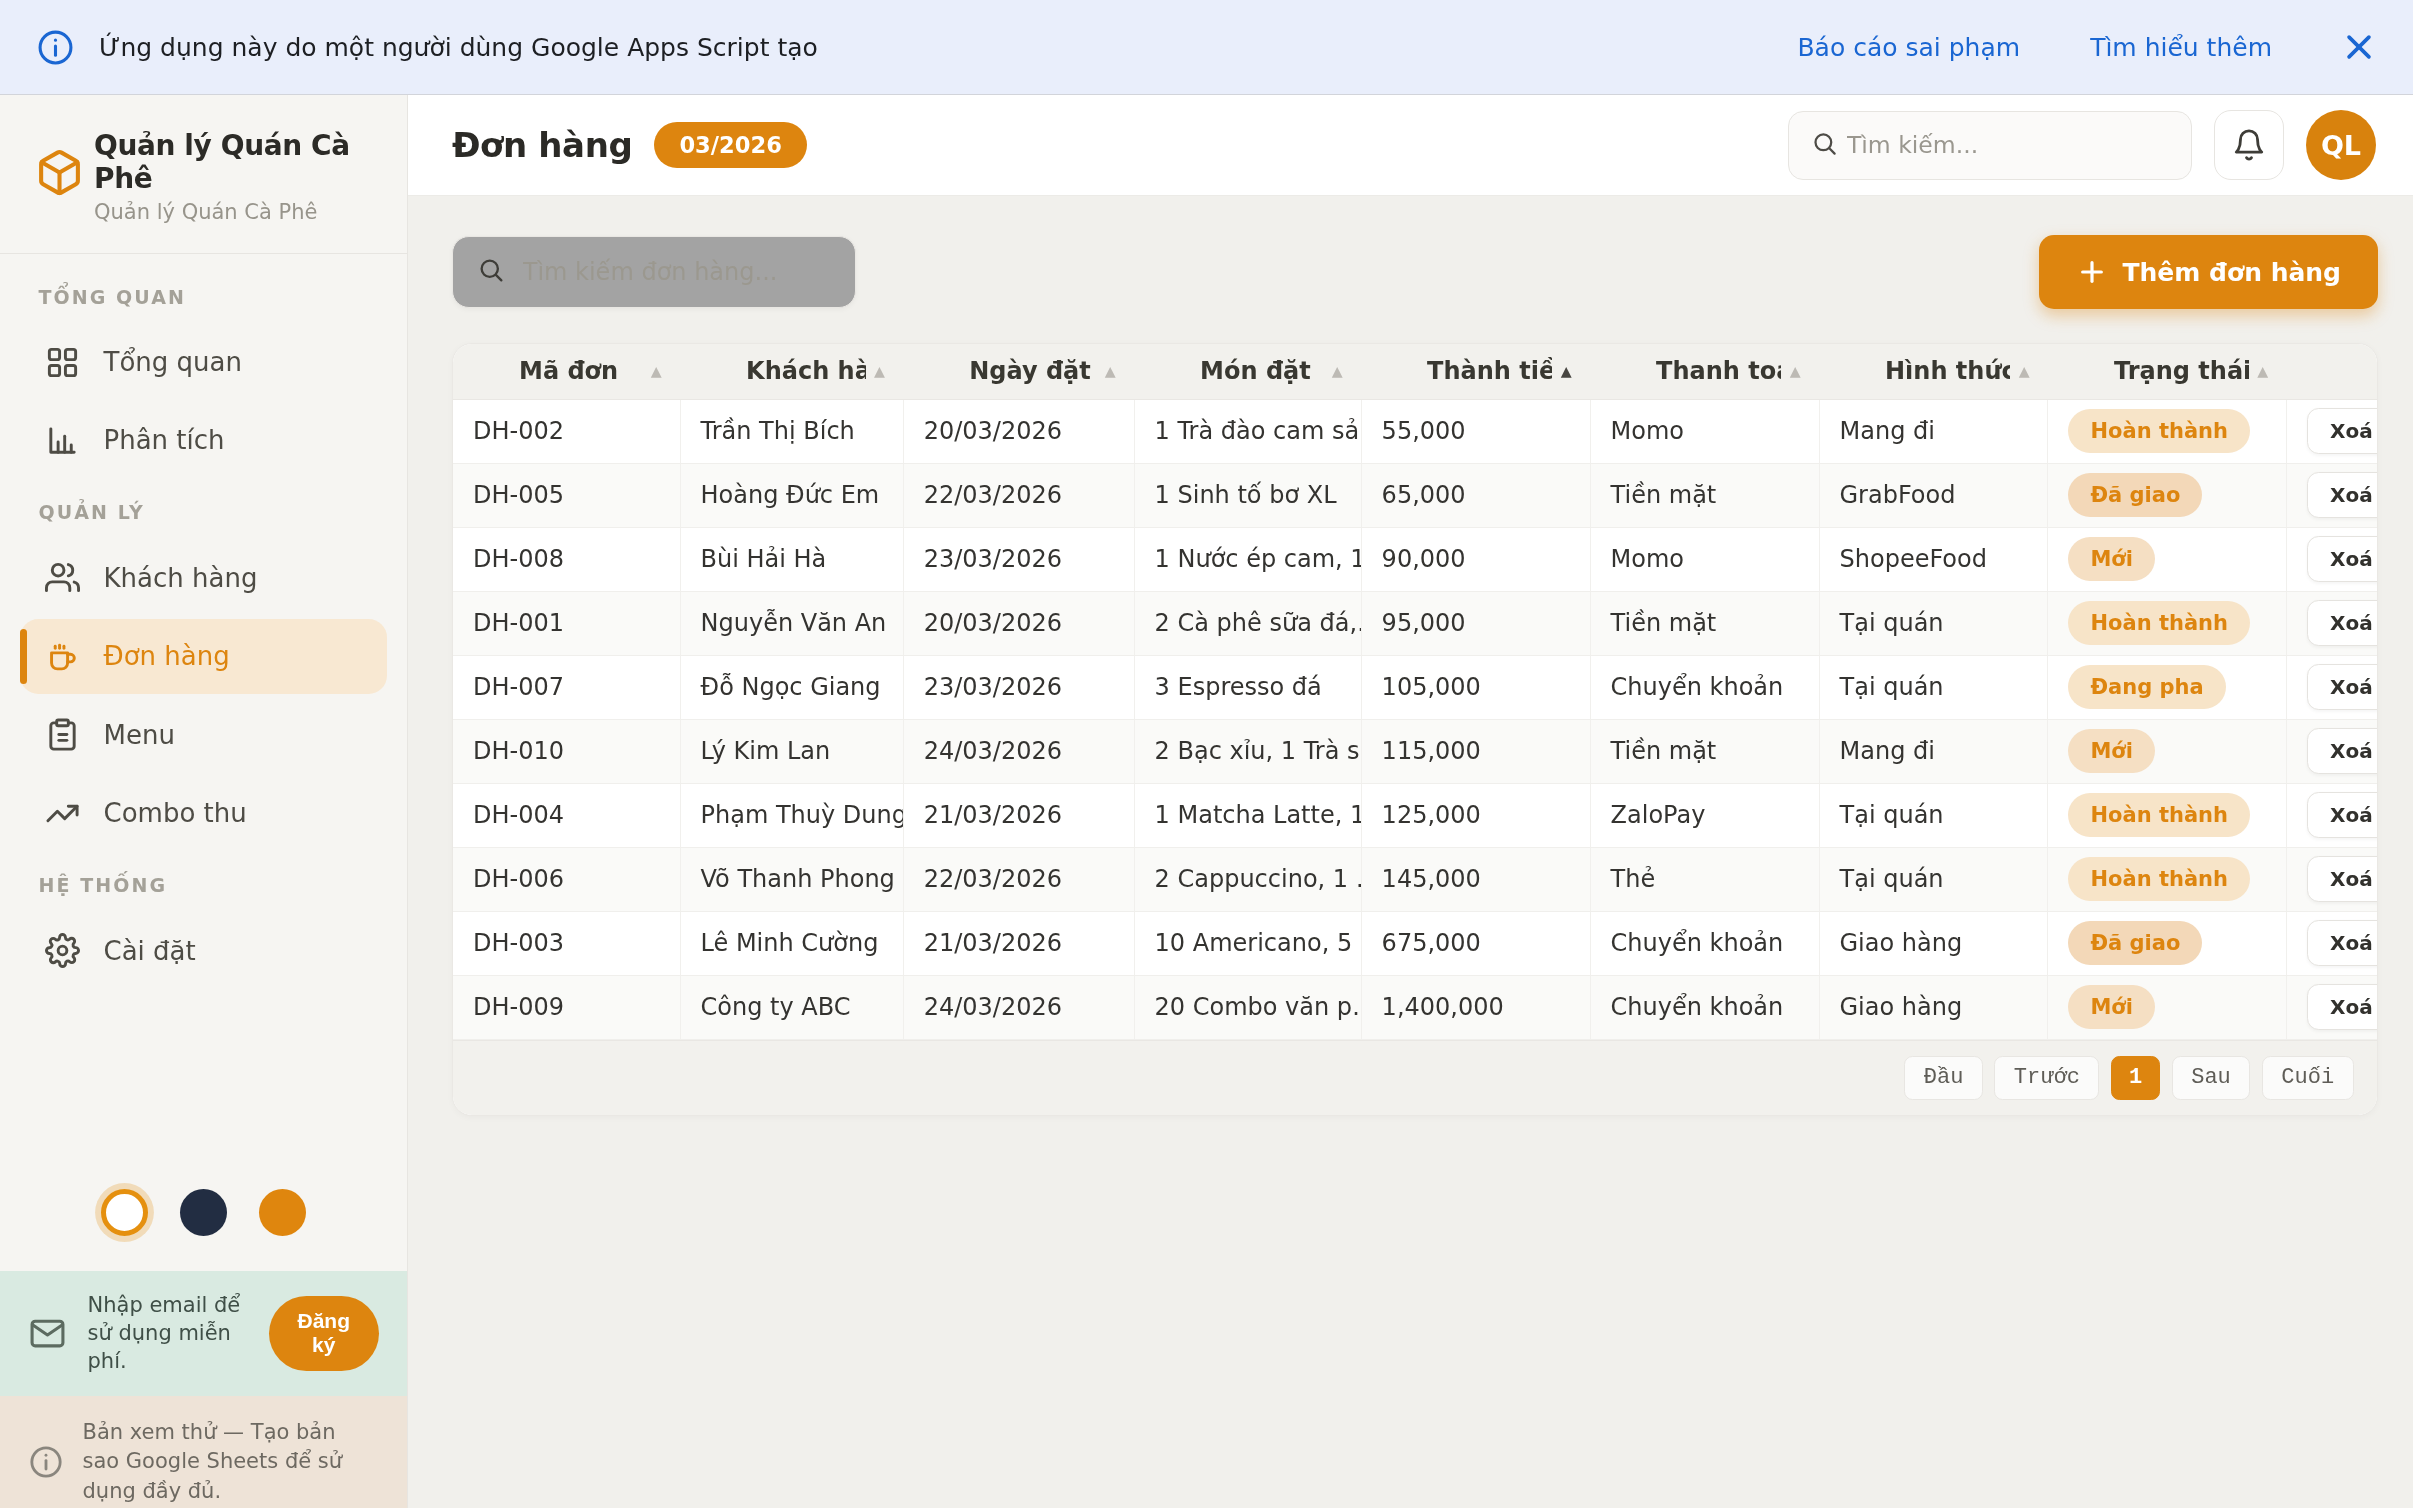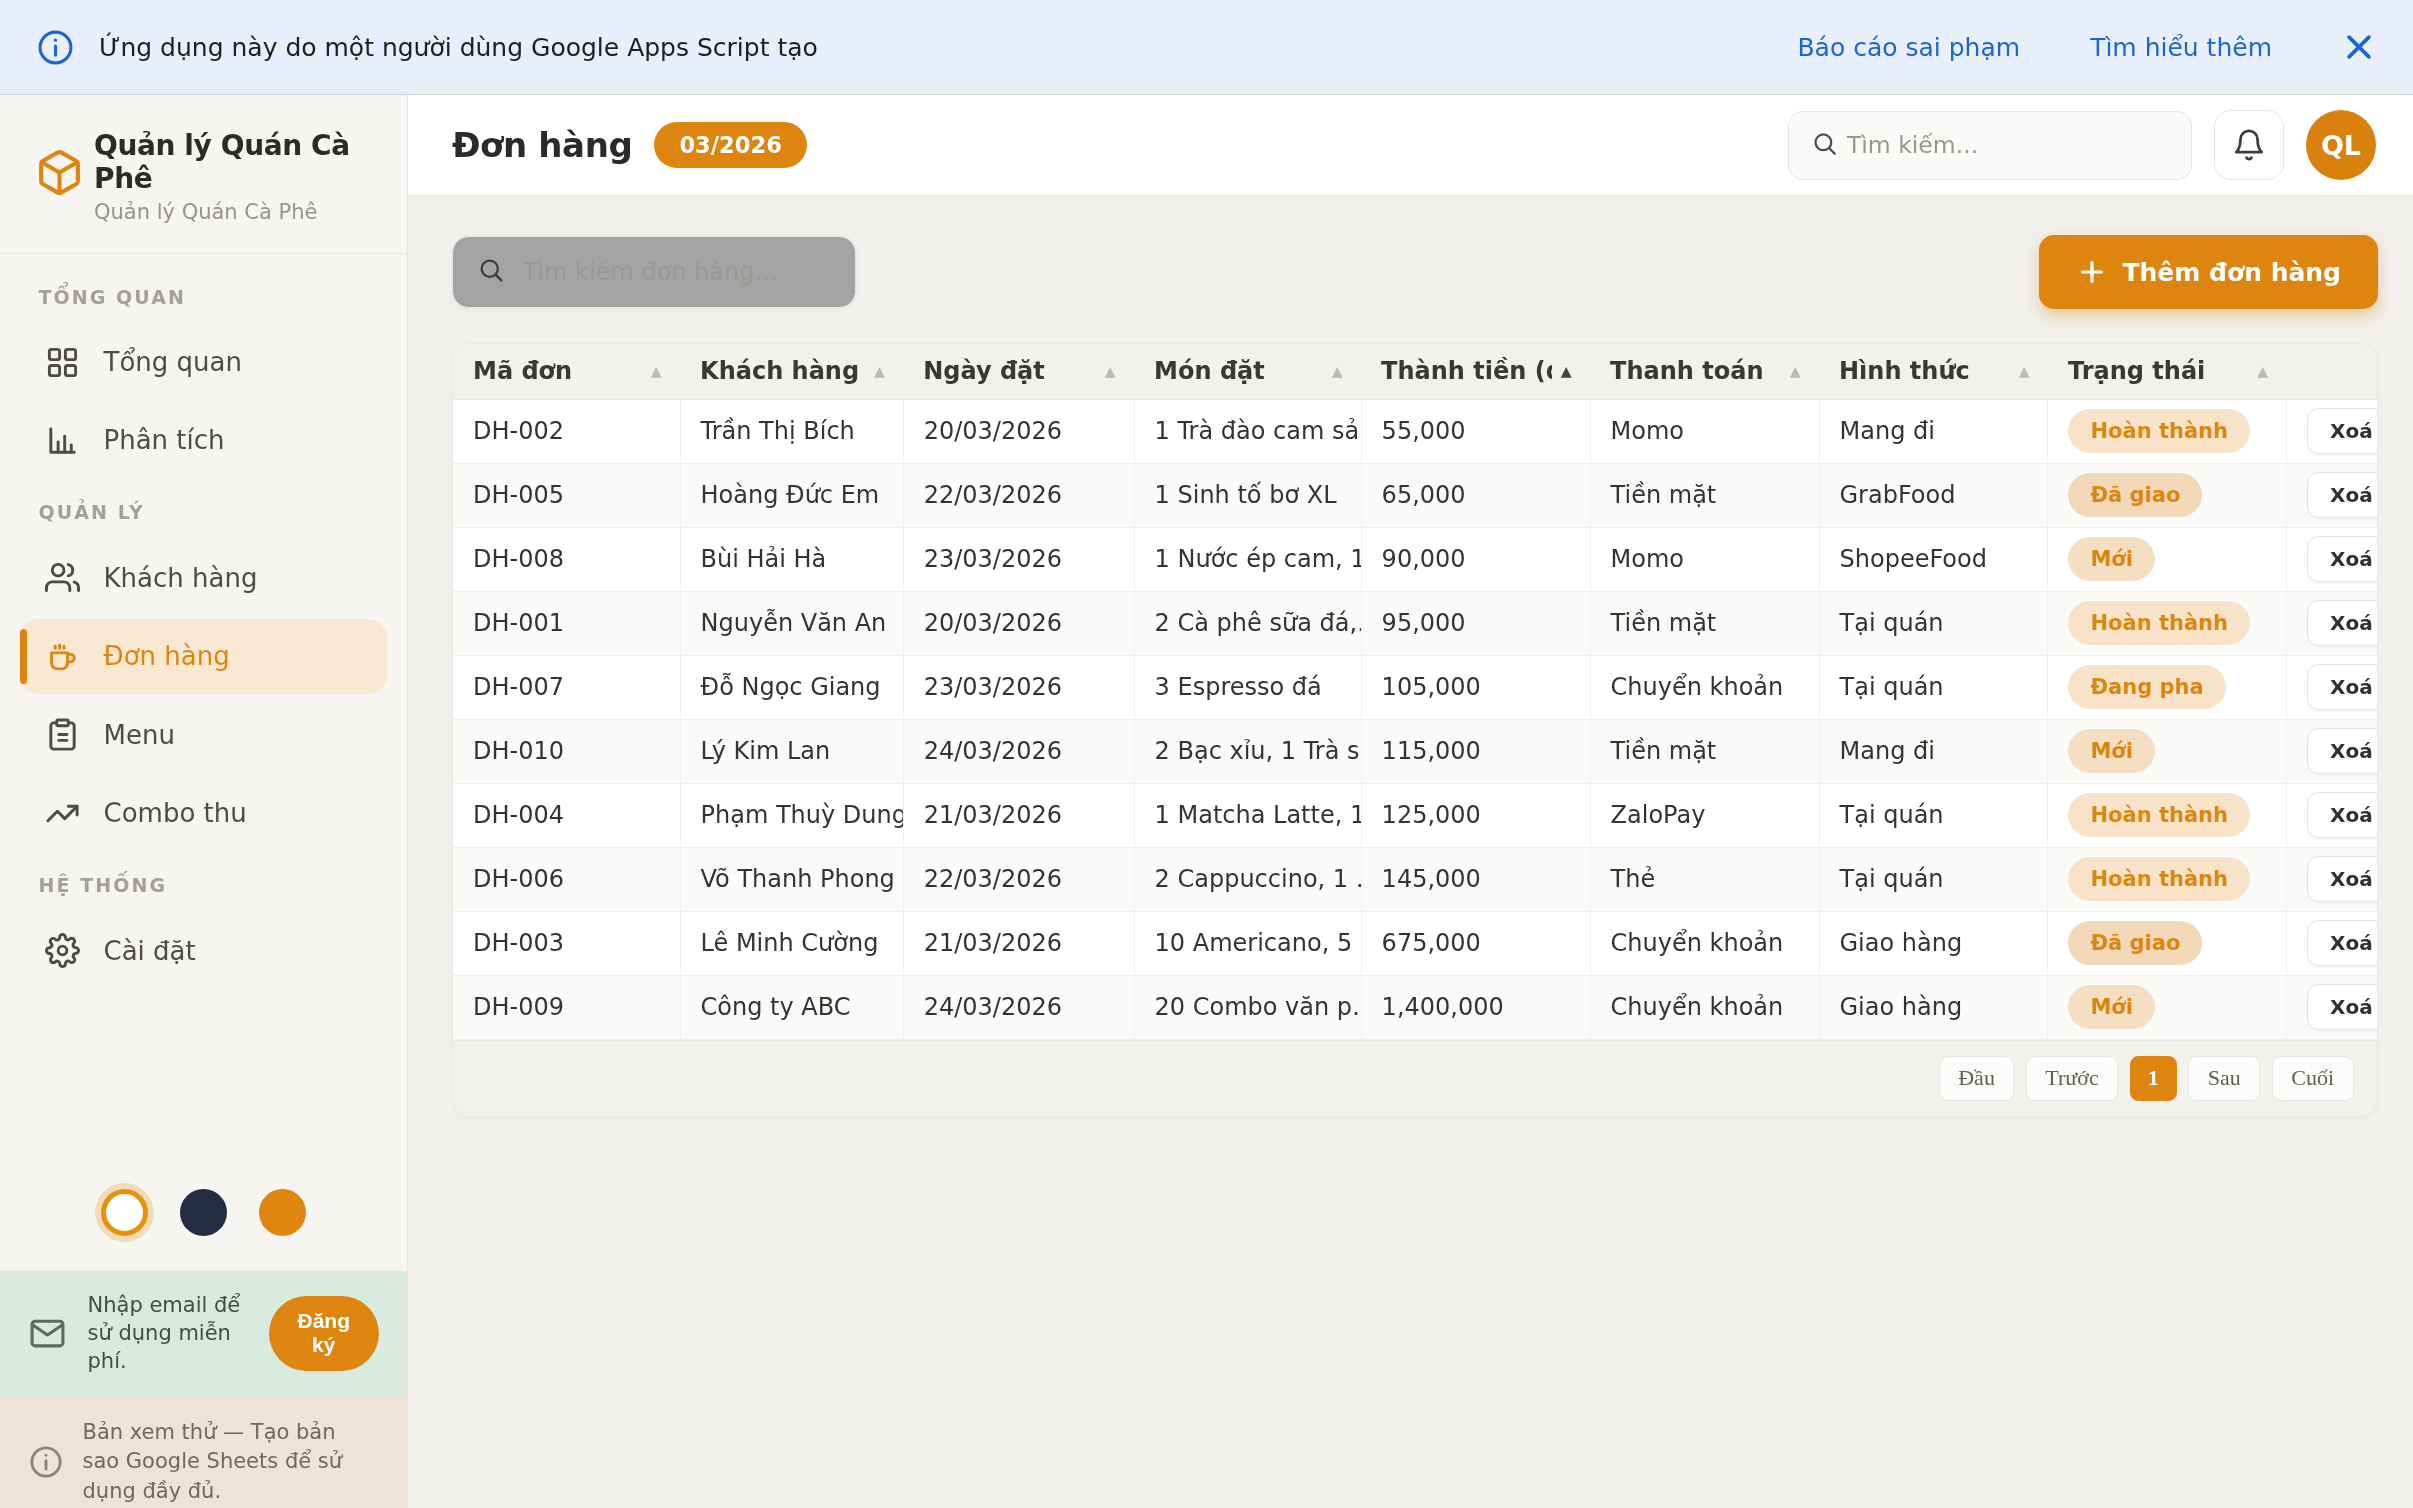--- a/index.html
+++ b/index.html
@@ -94,21 +94,21 @@
   .add-btn .pico { width:32px; height:32px; }
 
   
   .table-card { background:#fff; border:1.7px solid #eae8e4; border-radius:20px; overflow:hidden;
     box-shadow:0 1.7px 6.7px rgba(0,0,0,.03); }
   table { width:100%; border-collapse:collapse; table-layout:fixed; }
   col.c1{width:11.8%} col.c2{width:11.6%} col.c3{width:12.0%} col.c4{width:11.8%}
   col.c5{width:11.9%} col.c6{width:11.9%} col.c7{width:11.9%} col.c8{width:12.4%} col.c9{width:4.7%}
   thead th { background:#f2f1ed; border-bottom:1.7px solid #e9e7e3; padding:13.4px 18.4px 13.4px 20px;
     text-align:left; }
-  .th-inner { display:flex; align-items:center; justify-content:space-between; gap:8.4px; }
+  .th-inner { display:flex; align-items:center; justify-content:space-between; gap:8.4px;margin-left:46px; }
   .th-label { font-size:24px; font-weight:bold; color:#393831; white-space:nowrap; overflow:hidden; }
   .sort-arrow { font-size:14.2px; color:#bdbab4; cursor:pointer; flex:0 0 auto; }
   .sort-arrow.active { color:#474540; }
   tbody td { height:64px; padding:0 8.4px 0 20px; font-size:24px; color:#343330;
     border-bottom:1.7px solid #f0efec; border-right:1.7px solid #f1f0ed; white-space:nowrap;
     overflow:hidden; }
   tbody td:last-child { border-right:none; }
   tbody tr:nth-child(even) { background:#fafaf8; }
   .badge { display:inline-block; padding:10px 22px; border-radius:837px; font-size:21px;
     font-weight:bold; color:#dd850f; }
@@ -116,21 +116,21 @@
   .st-delivered { background:#f3d8b8; }
   .st-new { background:#f5dfc3; }
   .st-brewing { background:#f7e4c8; }
   .delete-btn { font-size:20px; font-weight:bold; color:#32312d; background:#fff;
     border:1.7px solid #e5e3df; border-radius:11.7px; padding:10px 22px; cursor:pointer;
     box-shadow:0 1.7px 3.4px rgba(0,0,0,.04); font-family:inherit; }
   .table-footer { background:#f2f1ed; border-top:1.7px solid #e9e7e3; padding:15px 23.5px;
     display:flex; justify-content:flex-end; align-items:center; gap:11.7px; }
   .page-btn { background:#fbfbfa; border:1.7px solid #e8e6e2; border-radius:8.4px;
     padding:8.4px 18.4px; font-size:22px; color:#5f5d57; font-weight:500; cursor:pointer;
-    font-family:Liberation Serif, serif; }
+    font-family:Liberation Mono, monospace; }
   .page-btn.current { background:#dd850f; border-color:#dd850f; color:#fff; font-weight:bold;
     padding:8.4px 17px; }
 </style>
 </head>
 <body>
 
 <div class="banner">
   <span class="banner-info">
     <svg class="ic" viewBox="0 0 24 24">
         <circle cx="12" cy="12" r="10"></circle>

